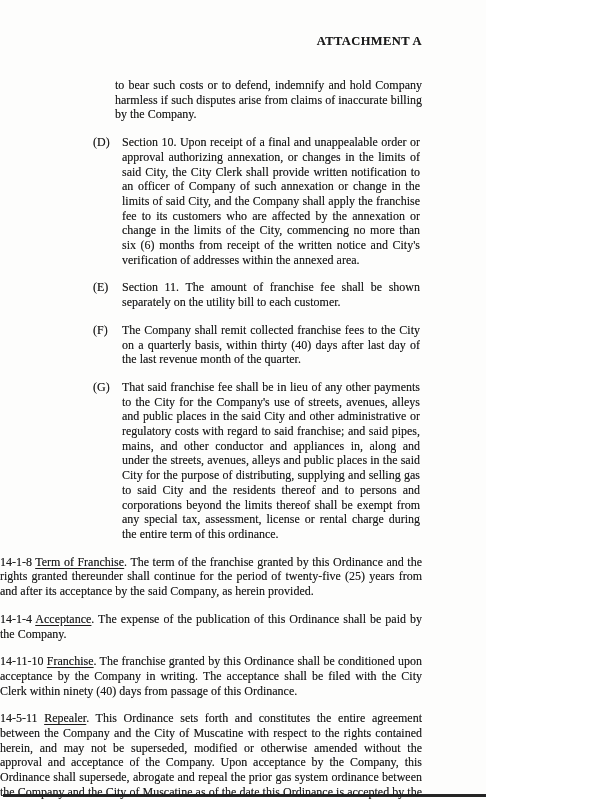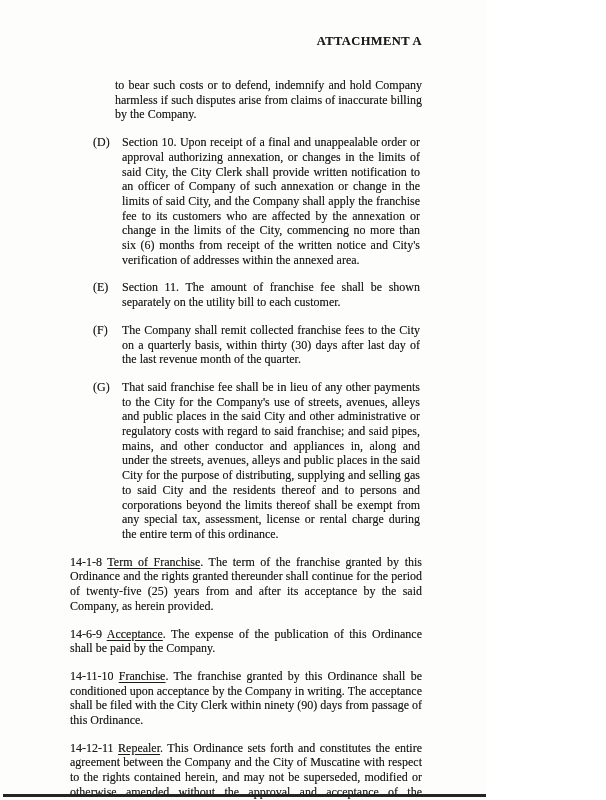--- a/index.html
+++ b/index.html
@@ -40,21 +40,20 @@
     margin-left: 93px;
     margin-right: 66px;
     padding-left: 29px;
   }
   .lettered .item-label {
     position: absolute;
     left: 0;
     top: 0;
   }
   .numbered {
-    margin-left: 70px;
     margin-right: 64px;
   }
   .numbered u {
     text-underline-offset: 2px;
   }
   .scan-line-dark {
     position: absolute;
     left: 3px;
     top: 794px;
     width: 505px;
@@ -84,44 +83,44 @@
     <span>Section 10. Upon receipt of a final and unappealable order or approval authorizing annexation, or changes in the limits of said City, the City Clerk shall provide written notification to an officer of Company of such annexation or change in the limits of said City, and the Company shall apply the franchise fee to its customers who are affected by the annexation or change in the limits of the City, commencing no more than six (6) months from receipt of the written notice and City's verification of addresses within the annexed area.</span>
   </p>
 
   <p class="lettered">
     <span class="item-label">(E)</span>
     <span>Section 11. The amount of franchise fee shall be shown separately on the utility bill to each customer.</span>
   </p>
 
   <p class="lettered">
     <span class="item-label">(F)</span>
-    <span>The Company shall remit collected franchise fees to the City on a quarterly basis, within thirty (30) days after last day of the last revenue month of the quarter.</span>
+    <span>The Company shall remit collected franchise fees to the City on a quarterly basis, within thirty (40) days after last day of the last revenue month of the quarter.</span>
   </p>
 
   <p class="lettered">
     <span class="item-label">(G)</span>
     <span>That said franchise fee shall be in lieu of any other payments to the City for the Company's use of streets, avenues, alleys and public places in the said City and other administrative or regulatory costs with regard to said franchise; and said pipes, mains, and other conductor and appliances in, along and under the streets, avenues, alleys and public places in the said City for the purpose of distributing, supplying and selling gas to said City and the residents thereof and to persons and corporations beyond the limits thereof shall be exempt from any special tax, assessment, license or rental charge during the entire term of this ordinance.</span>
   </p>
 
   <p class="numbered">
     <span>14-1-8</span>
     <u>Term of Franchise</u><span>. The term of the franchise granted by this Ordinance and the rights granted thereunder shall continue for the period of twenty-five (25) years from and after its acceptance by the said Company, as herein provided.</span>
   </p>
 
   <p class="numbered">
-    <span>14-6-9</span>
+    <span>14-1-4</span>
     <u>Acceptance</u><span>. The expense of the publication of this Ordinance shall be paid by the Company.</span>
   </p>
 
   <p class="numbered">
     <span>14-11-10</span>
-    <u>Franchise</u><span>. The franchise granted by this Ordinance shall be conditioned upon acceptance by the Company in writing. The acceptance shall be filed with the City Clerk within ninety (90) days from passage of this Ordinance.</span>
+    <u>Franchise</u><span>. The franchise granted by this Ordinance shall be conditioned upon acceptance by the Company in writing. The acceptance shall be filed with the City Clerk within ninety (40) days from passage of this Ordinance.</span>
   </p>
 
   <p class="numbered">
-    <span>14-12-11</span>
+    <span>14-5-11</span>
     <u>Repealer</u><span>. This Ordinance sets forth and constitutes the entire agreement between the Company and the City of Muscatine with respect to the rights contained herein, and may not be superseded, modified or otherwise amended without the approval and acceptance of the Company. Upon acceptance by the Company, this Ordinance shall supersede, abrogate and repeal the prior gas system ordinance between the Company and the City of Muscatine as of the date this Ordinance is accepted by the Company. Notwithstanding the foregoing, in no event shall the City of Muscatine enact any ordinance or place any limitations, either operationally or through the assessment of fees other than those approved and accepted by the Company within this Ordinance, that create additional burdens upon the Company, or which delay utility operations.</span>
   </p>
 
   <div class="scan-line-dark"></div>
   <div class="scan-line-gray"></div>
 
 </div>
 
 </body></html>

